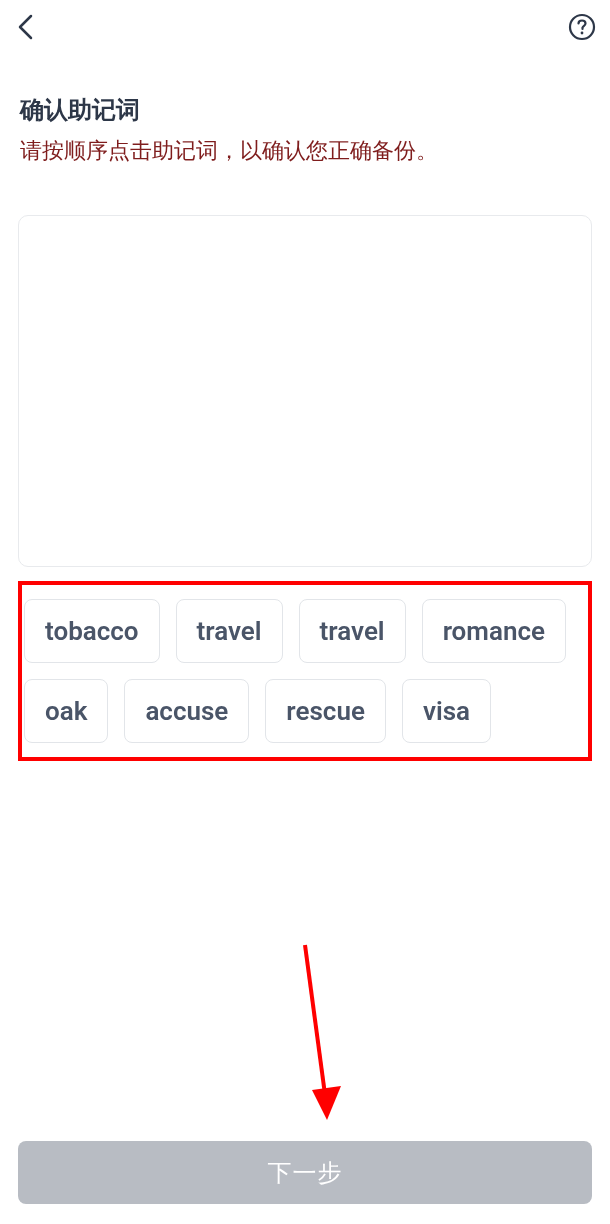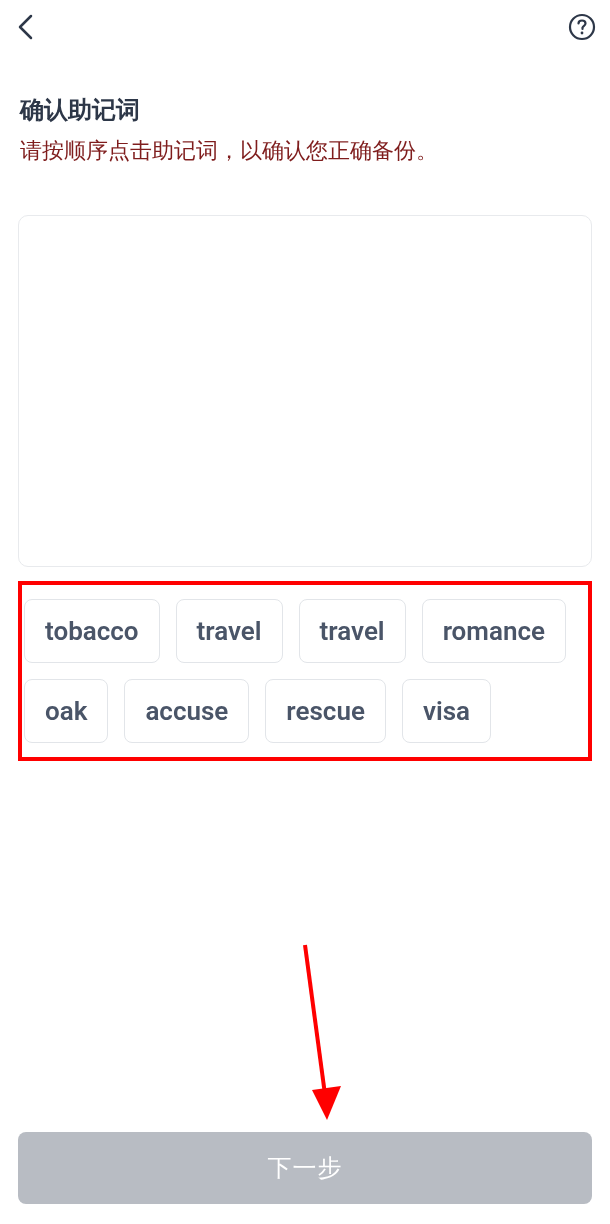--- a/index.html
+++ b/index.html
@@ -83,21 +83,21 @@
       position: absolute;
       left: 294px;
       top: 940px;
       pointer-events: none;
     }
     .next-button {
       position: absolute;
       left: 18px;
       right: 18px;
       bottom: 20px;
-      height: 72px;
+      height: 63px;
       background: #b8bcc3;
       border-radius: 8px;
       display: flex;
       align-items: center;
       justify-content: center;
       font-size: 24px;
       color: #ffffff;
       cursor: pointer;
       letter-spacing: 1px;
     }

